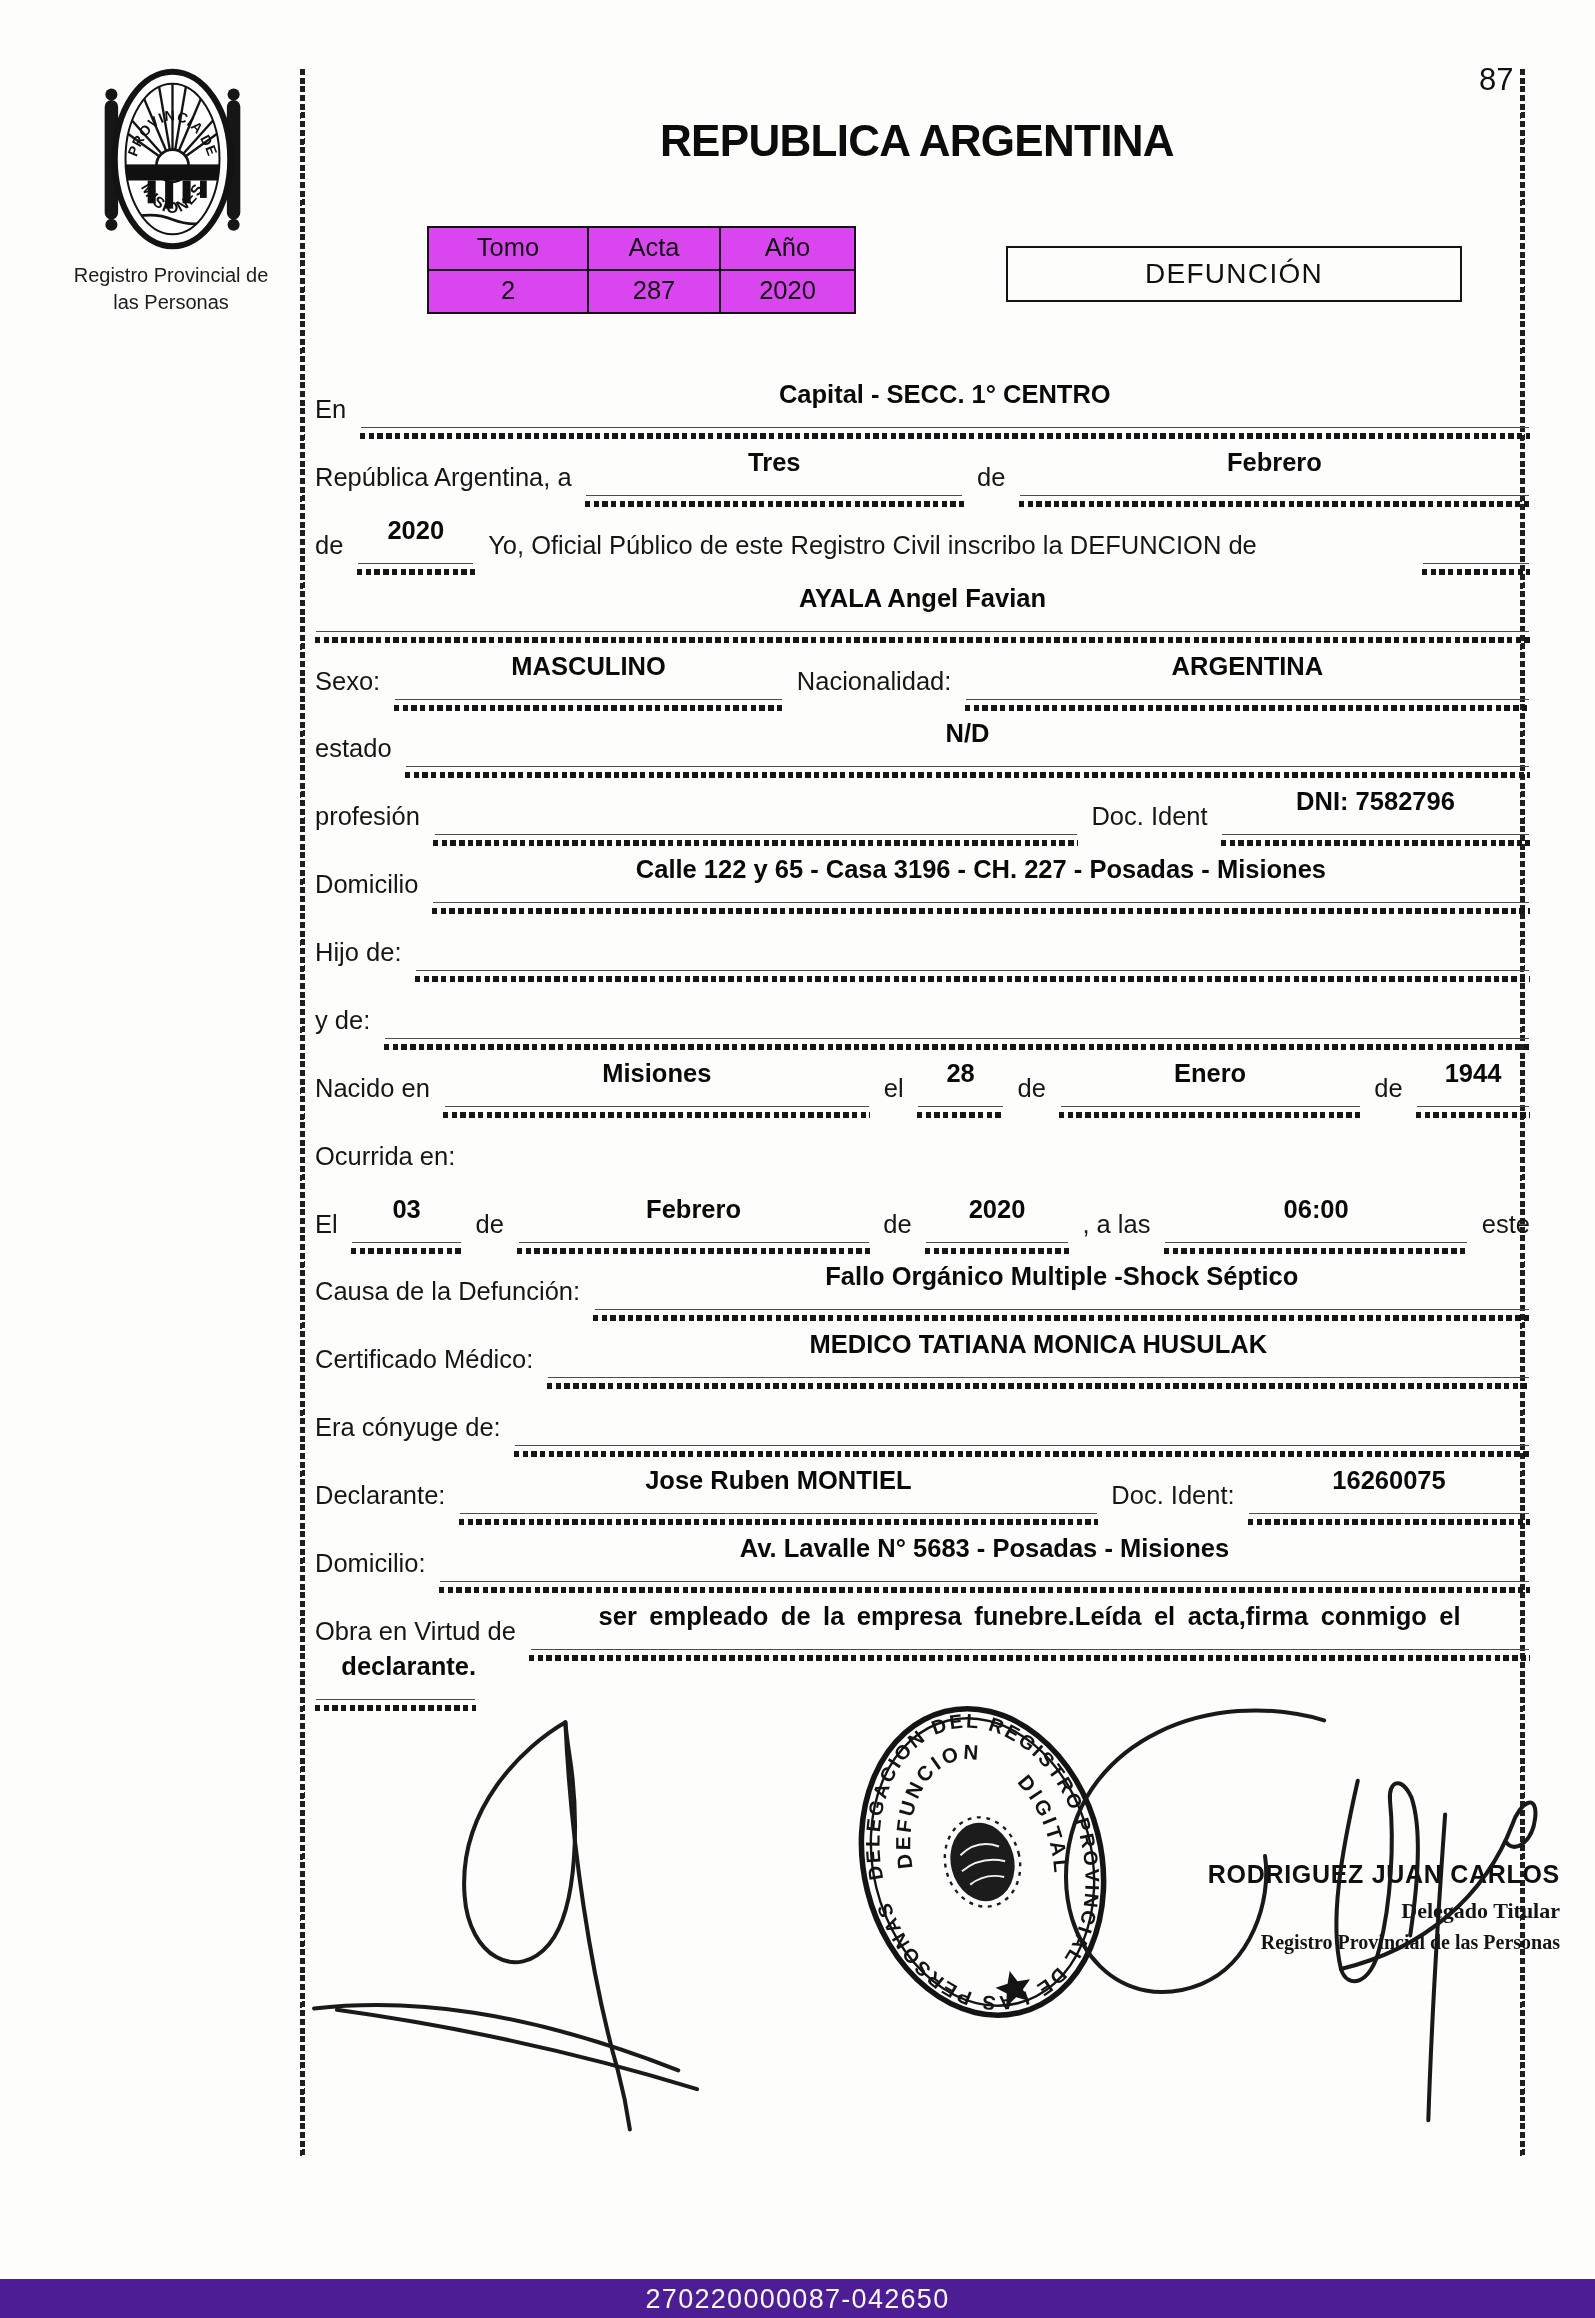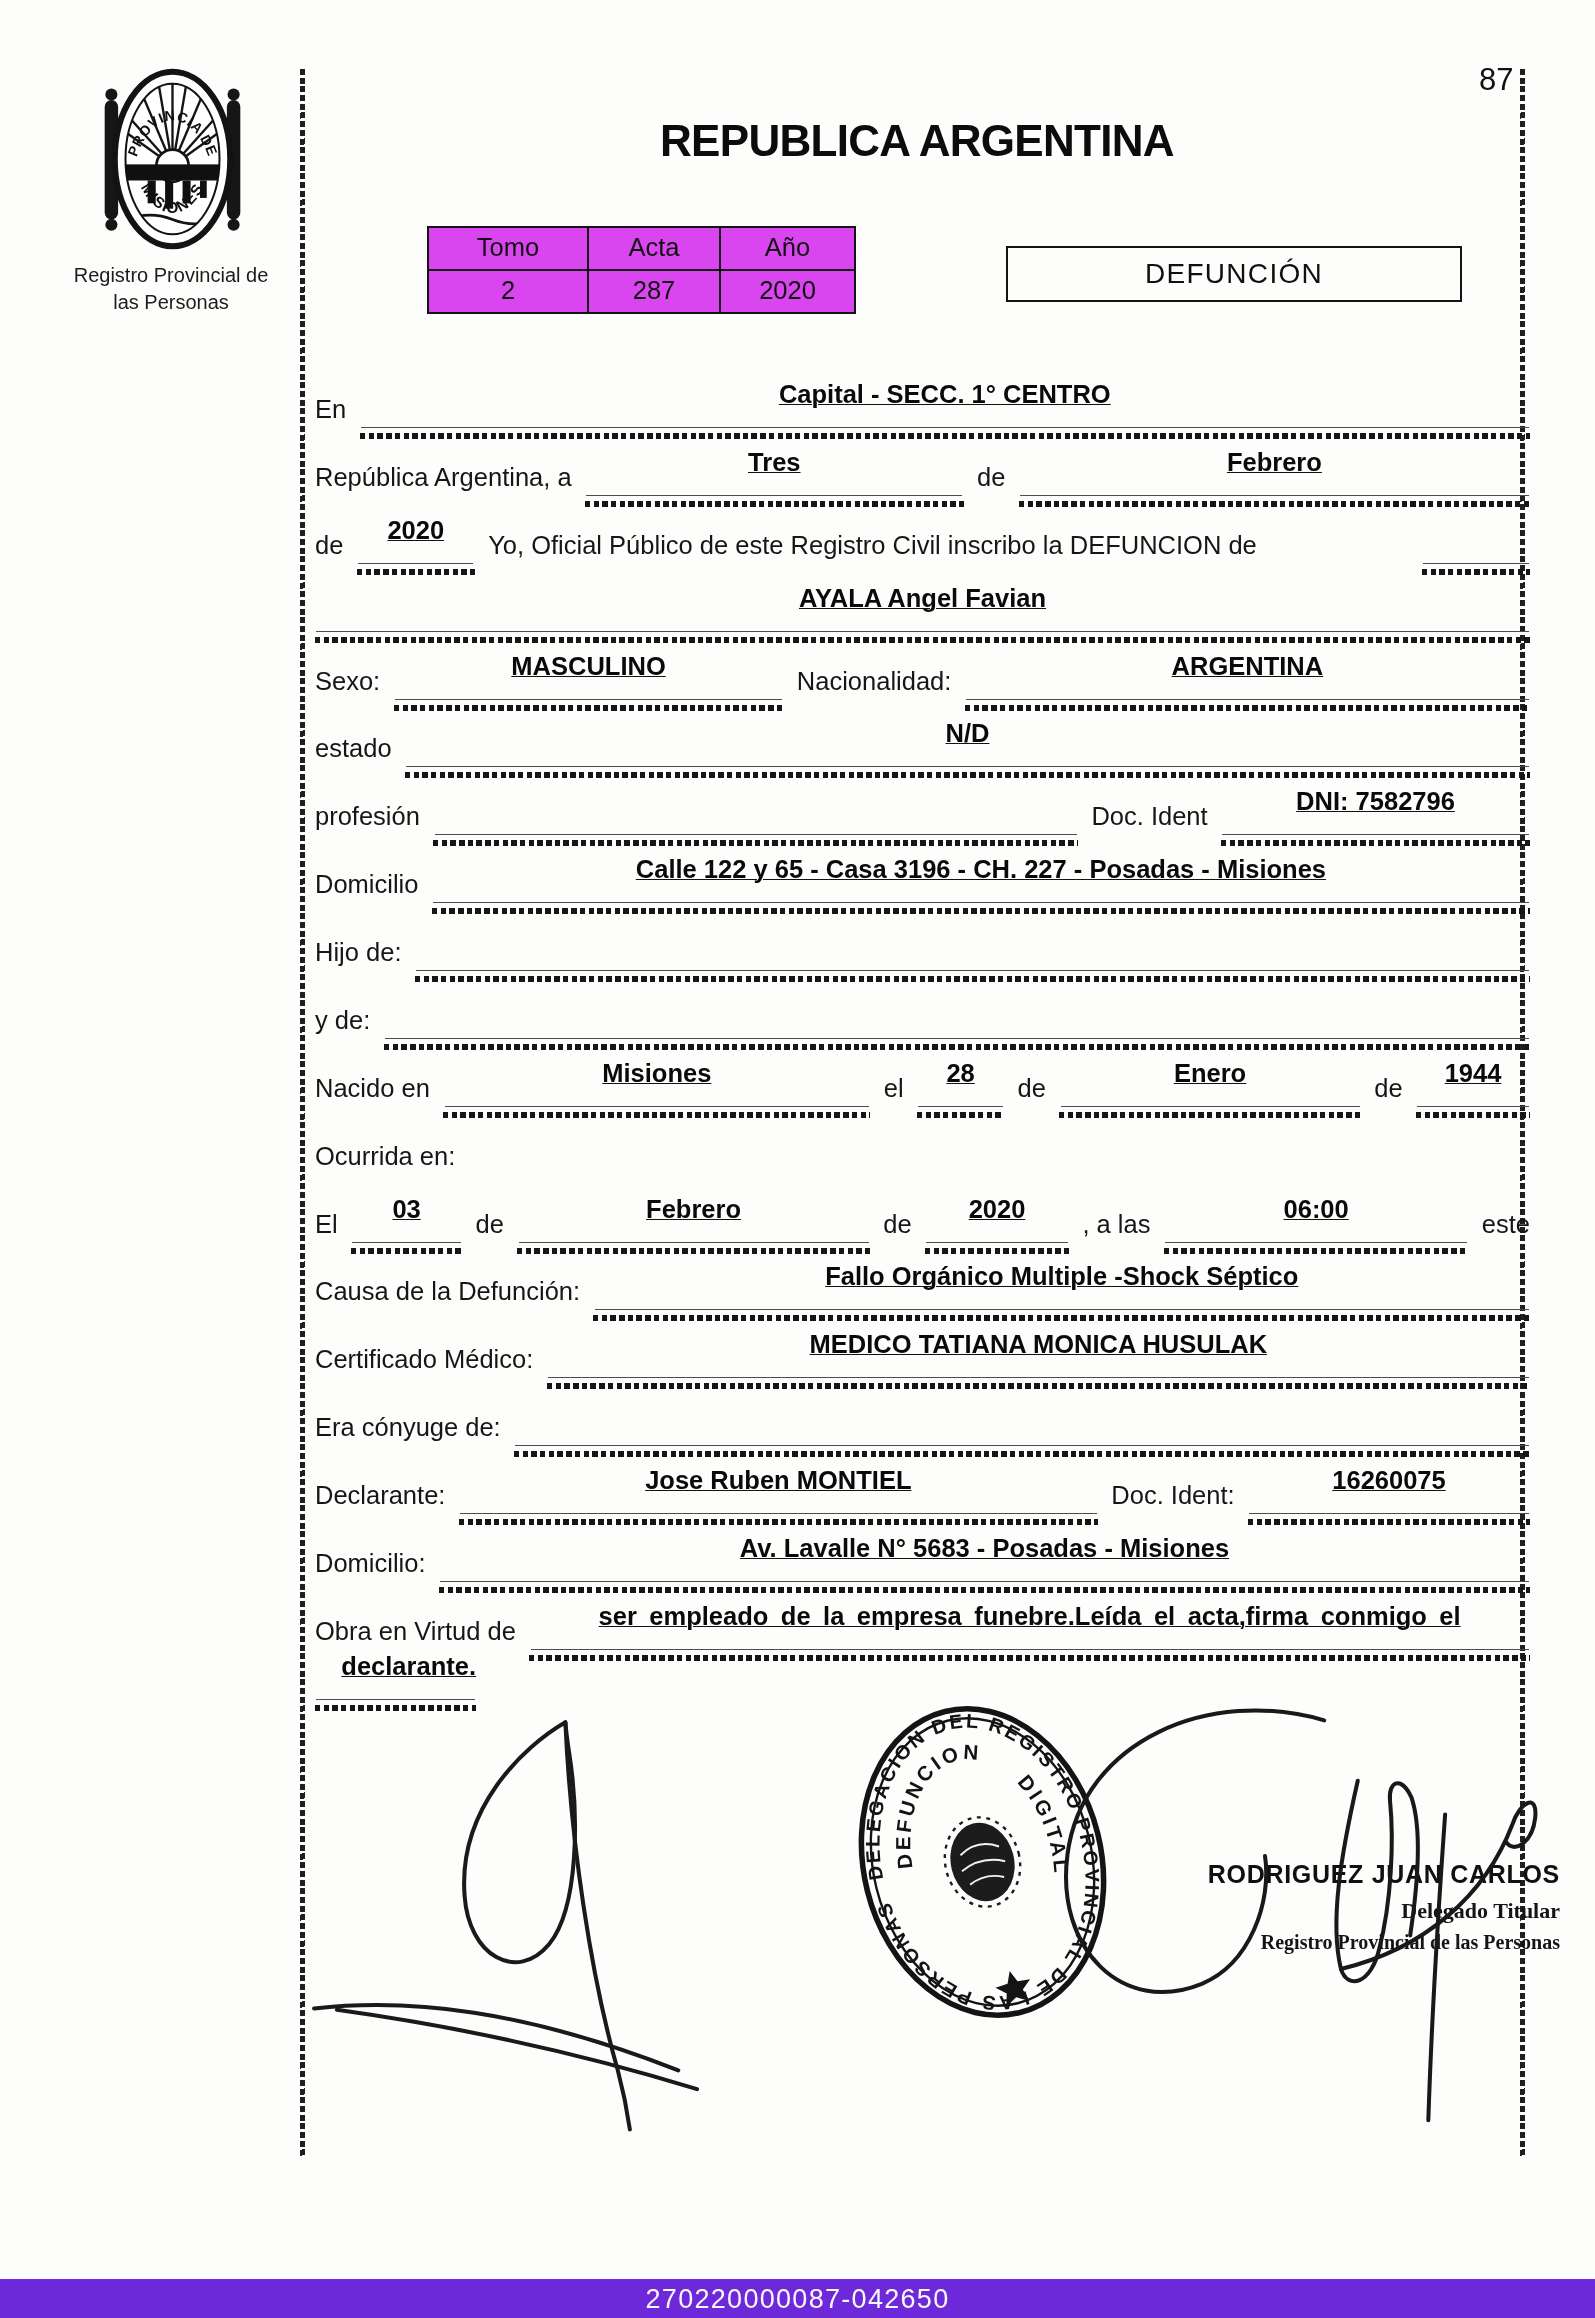--- a/index.html
+++ b/index.html
@@ -33,35 +33,35 @@
   }
   .acta .cell:nth-child(3n){border-right:none;}
   .acta .cell.last-row{border-bottom:none;}
   .def-box{
     position:absolute;left:1006px;top:246px;width:452px;height:52px;
     border:2.7px solid #141414;display:flex;align-items:center;justify-content:center;
     font-size:28px;letter-spacing:1.3px;color:#101010;
   }
   .row{position:absolute;left:315px;width:1215px;display:flex;align-items:flex-end;gap:13.4px;height:65px;}
   .lbl{font-size:25.5px;padding-bottom:16px;white-space:nowrap;color:#161616;}
-  .fld{position:relative;flex:1;text-align:center;padding-bottom:17.5px;min-height:43px;text-decoration:underline;}
+  .fld{position:relative;flex:1;text-align:center;padding-bottom:17.5px;min-height:43px;}
   .fld .val{font-weight:700;font-size:25.5px;white-space:nowrap;color:#0a0a0a;}
   .fld::before{content:"";position:absolute;left:1.3px;right:1.3px;bottom:12px;height:1.3px;background:#4d4d4d;}
   .fld::after{content:"";position:absolute;left:0;right:0;bottom:1.3px;height:6px;
     background:repeating-linear-gradient(90deg,#161616 0 5.4px,rgba(0,0,0,0) 5.4px 8.7px);}
   .spacer{flex:1;}
   .sig{position:absolute;}
   .official{
     position:absolute;left:1143px;top:1860px;width:417px;text-align:right;z-index:2;
   }
   .official .o-name{font-size:25px;font-weight:700;letter-spacing:0.7px;color:#101010;}
   .official .o-role{font-family:"Liberation Serif",serif;font-size:22px;font-weight:700;margin-top:9.4px;color:#151515;}
   .official .o-org{font-family:"Liberation Serif",serif;font-size:20px;font-weight:700;margin-top:6.7px;color:#151515;}
   .footer-bar{
-    position:absolute;left:0;top:2279px;width:1595px;height:40px;background:#6d28d9;
+    position:absolute;left:0;top:2279px;width:1595px;height:40px;background:#4c1d95;
     display:flex;align-items:center;justify-content:center;
   }
   .footer-bar .code{color:#f7f7f7;font-size:27px;letter-spacing:1.3px;}
   svg{display:block;}
 </style>
 </head>
 <body>
 
 <div class="sheet">
 

